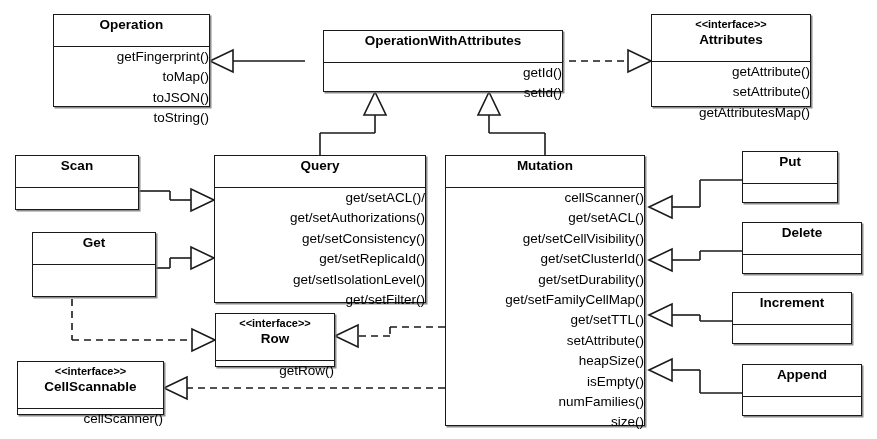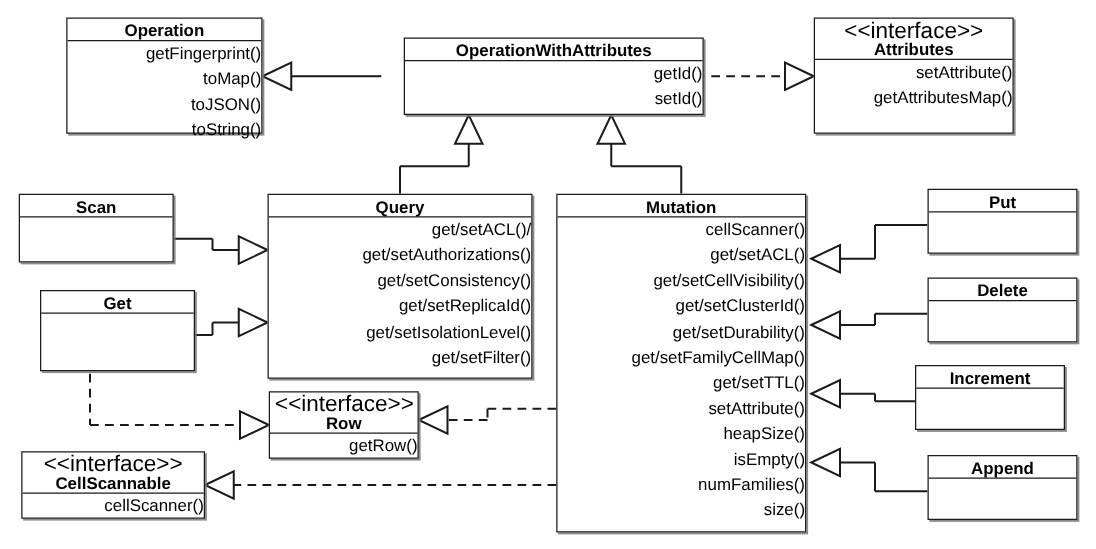--- a/index.html
+++ b/index.html
@@ -18,28 +18,28 @@
     box-sizing:border-box;
     box-shadow:1.5px 1.5px 0 0 rgba(120,120,120,0.85);
     z-index:2;
   }
   .uml .hdr{
     text-align:center;
     font-weight:bold;
     font-size:13.5px;
     line-height:15px;
     color:#000;
-    padding:2px 4px 0 4px;
+    padding:2px 4px 14px 4px;
     border-bottom:1.6px solid #1a1a1a;
     white-space:nowrap;
   }
   .uml .hdr .stereo{
     display:block;
-    font-weight:normal;
-    font-size:18px;
+    font-weight:bold;
+    font-size:11px;
     line-height:15px;
   }
   .uml .hdr .cname{display:block;}
   .uml .body{
     padding:0px 0 0 3px;
   }
   .uml .body .m{
     font-size:13.5px;
     line-height:20.4px;
     color:#000;
@@ -164,20 +164,21 @@
       <div class="m">setId()</div>
     </div>
   </div>
 
   <div class="uml" style="left:651px;top:14px;width:160px;height:93px;">
     <div class="hdr">
       <span class="stereo">&lt;&lt;interface&gt;&gt;</span>
       <span class="cname">Attributes</span>
     </div>
     <div class="body">
+      <div class="m">getAttribute()</div>
       <div class="m">setAttribute()</div>
       <div class="m">getAttributesMap()</div>
     </div>
   </div>
 
   <div class="uml empty" style="left:15px;top:155px;width:124px;height:55px;">
     <div class="hdr">
       <span class="cname">Scan</span>
     </div>
     <div class="body"></div>
@@ -237,21 +238,21 @@
   <div class="uml" style="left:17px;top:361px;width:147px;height:54px;">
     <div class="hdr">
       <span class="stereo">&lt;&lt;interface&gt;&gt;</span>
       <span class="cname">CellScannable</span>
     </div>
     <div class="body">
       <div class="m">cellScanner()</div>
     </div>
   </div>
 
-  <div class="uml empty" style="left:742px;top:151px;width:120px;height:52px;">
+  <div class="uml empty" style="left:742px;top:151px;width:96px;height:52px;">
     <div class="hdr">
       <span class="cname">Put</span>
     </div>
     <div class="body"></div>
   </div>
 
   <div class="uml empty" style="left:742px;top:222px;width:120px;height:52px;">
     <div class="hdr">
       <span class="cname">Delete</span>
     </div>

